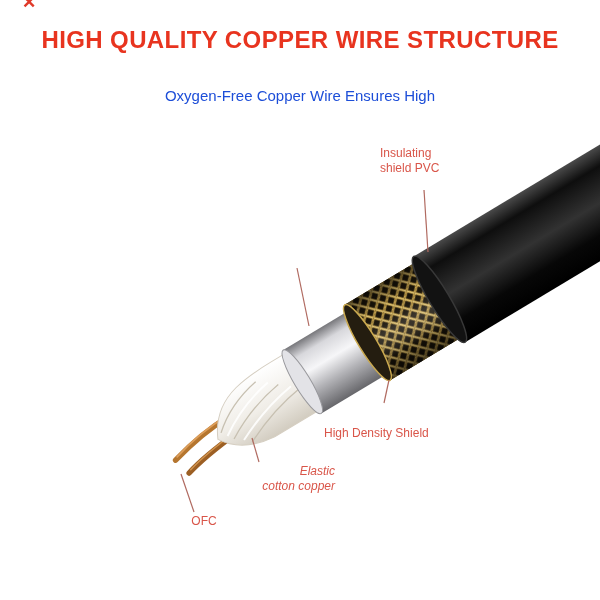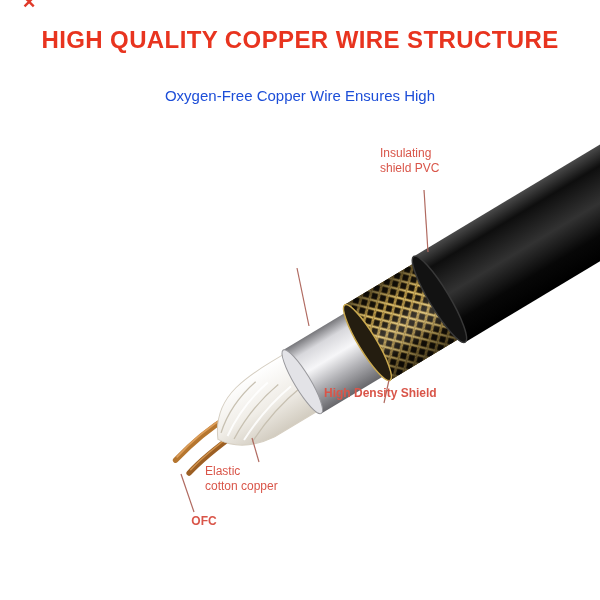--- a/index.html
+++ b/index.html
@@ -42,23 +42,23 @@
   }
 
   .label {
     position: absolute;
     color: #d95549;
     font-size: 12px;
     line-height: 1.22;
   }
   #label-pvc    { left: 380px; top: 146px; }
   #label-foil   { left: 262px; top: 233px; }
-  #label-shield { left: 324px; top: 386px; white-space: nowrap; font-weight: bold; }
-  #label-cotton { left: 205px; top: 464px; width: 130px; text-align: left; }
-  #label-copper { left: 118px; top: 514px; width: 172px; text-align: center; font-weight: bold; }
+  #label-shield { left: 324px; top: 426px; white-space: nowrap; }
+  #label-cotton { left: 205px; top: 464px; width: 130px; text-align: right; font-style: italic; }
+  #label-copper { left: 118px; top: 514px; width: 172px; text-align: center; }
 </style>
 </head>
 <body>
 
 <div class="poster">
 
   <svg width="600" height="600" viewBox="0 0 600 600">
     <defs>
       <linearGradient id="pvcGrad" x1="0" y1="0" x2="0" y2="1">
         <stop offset="0" stop-color="#4a4a4a"></stop>

